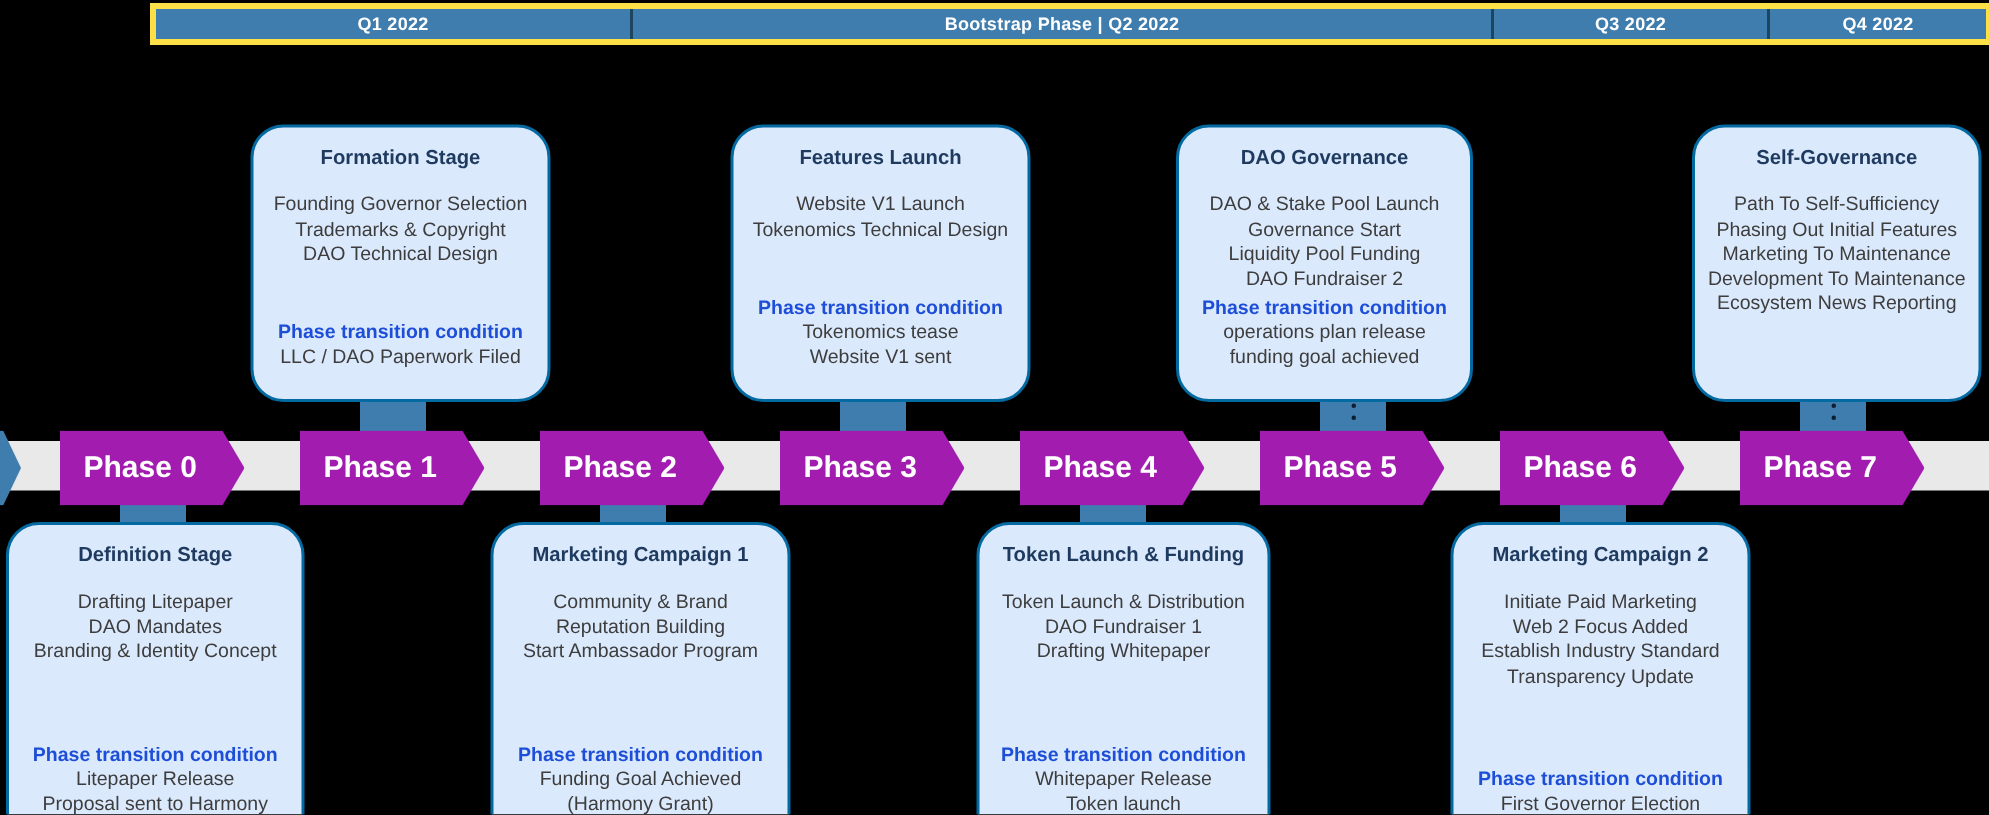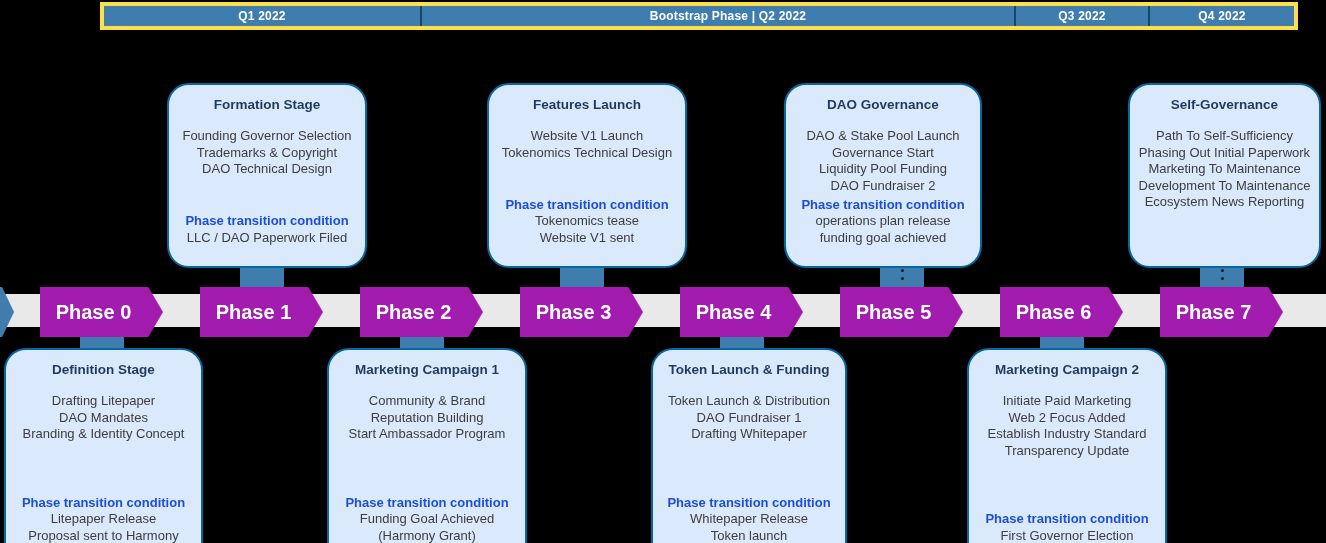--- a/index.html
+++ b/index.html
@@ -10,21 +10,21 @@
 
   
   .quarter-bar {
     position:absolute; left:100px; top:2px; height:20px;
     display:flex; background:#1d4560; border:4px solid #fde047; gap:2px;
   }
   .quarter {
     background:#3e7dad; color:#ffffff; font-weight:bold; font-size:12px;
     display:flex; align-items:center; justify-content:center; letter-spacing:.2px;
   }
-  .q0 { width:316px; } .q1 { width:572px;padding-left:20px; } .q2 { width:132px; } .q3 { width:144px; }
+  .q0 { width:316px; } .q1 { width:572px; } .q2 { width:182px; } .q3 { width:144px; }
 
   
   .band { position:absolute; left:0; top:294px; width:1326px; height:33px; background:#e9e9e9; }
 
   
   .arrow {
     position:absolute; top:287px; width:123px; height:50px; background:#a21caf;
     clip-path:polygon(0 0, 88% 0, 100% 50%, 88% 100%, 0 100%);
     color:#fff; font-weight:bold; font-size:20px;
     display:flex; align-items:center; justify-content:center;
@@ -210,20 +210,20 @@
     <div class="card-trans">
       <div class="trans-title">Phase transition condition</div>
       <div>First Governor Election</div>
     </div>
   </div>
 
   <div class="card card-top b7">
     <div class="card-title">Self-Governance</div>
     <div class="card-body">
       <div>Path To Self-Sufficiency</div>
-      <div>Phasing Out Initial Paperwork</div>
+      <div>Phasing Out Initial Features</div>
       <div>Marketing To Maintenance</div>
       <div>Development To Maintenance</div>
       <div>Ecosystem News Reporting</div>
     </div>
   </div>
 
 </div>
 
 </body></html>

